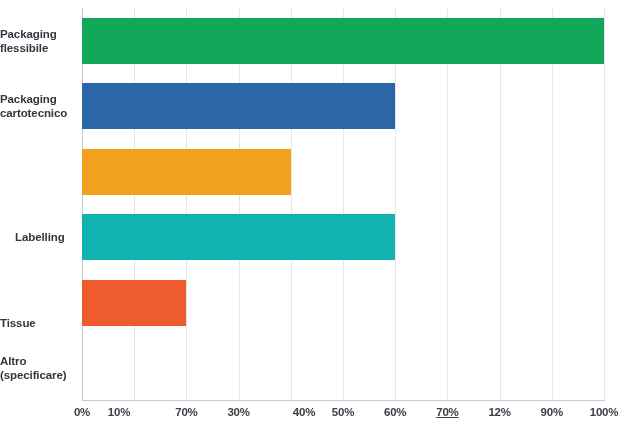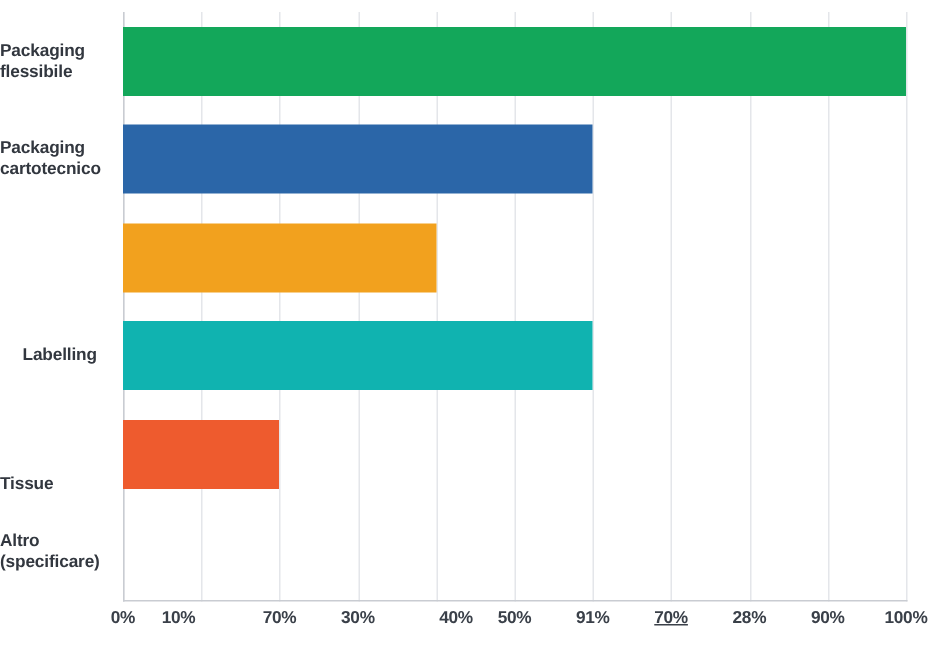--- a/index.html
+++ b/index.html
@@ -182,20 +182,20 @@
       </div>
     </div>
 
   <div class="xticks" id="xticks">
       <div class="xtick" style="left: 82px;">0%</div>
       <div class="xtick" style="left: 119px;">10%</div>
       <div class="xtick" style="left: 186.4px;">70%</div>
       <div class="xtick" style="left: 238.6px;">30%</div>
       <div class="xtick" style="left: 304px;">40%</div>
       <div class="xtick" style="left: 343px;">50%</div>
-      <div class="xtick" style="left: 395.2px;">91%</div>
+      <div class="xtick" style="left: 395.2px;">60%</div>
       <div class="xtick" style="left: 447.4px; text-decoration: underline;">70%</div>
-      <div class="xtick" style="left: 499.6px;">28%</div>
+      <div class="xtick" style="left: 499.6px;">12%</div>
       <div class="xtick" style="left: 551.8px;">90%</div>
       <div class="xtick" style="left: 604px;">100%</div>
     </div>
 
 </div>
 
 </body></html>

